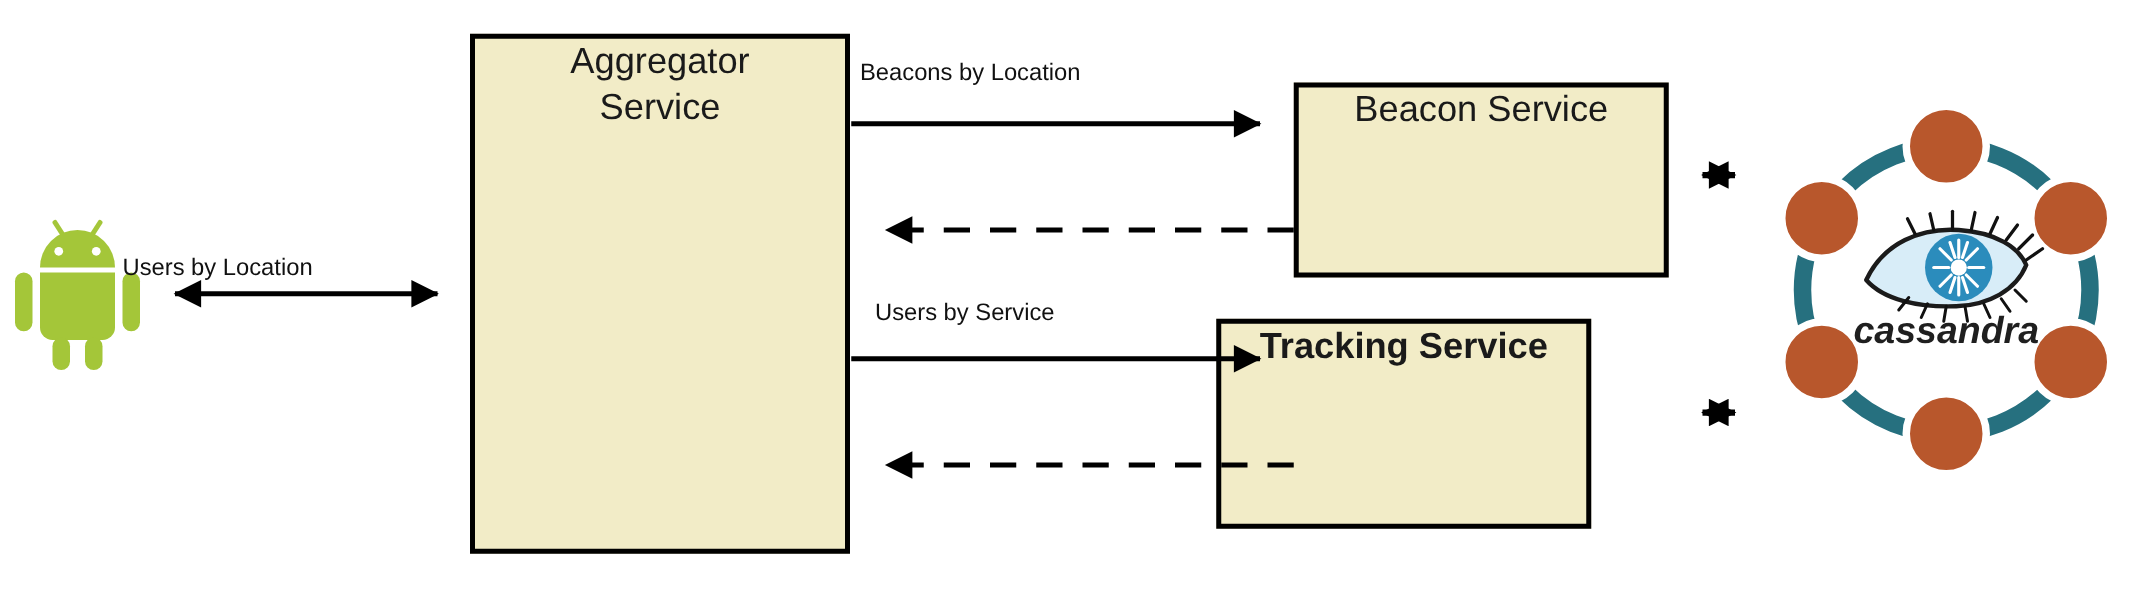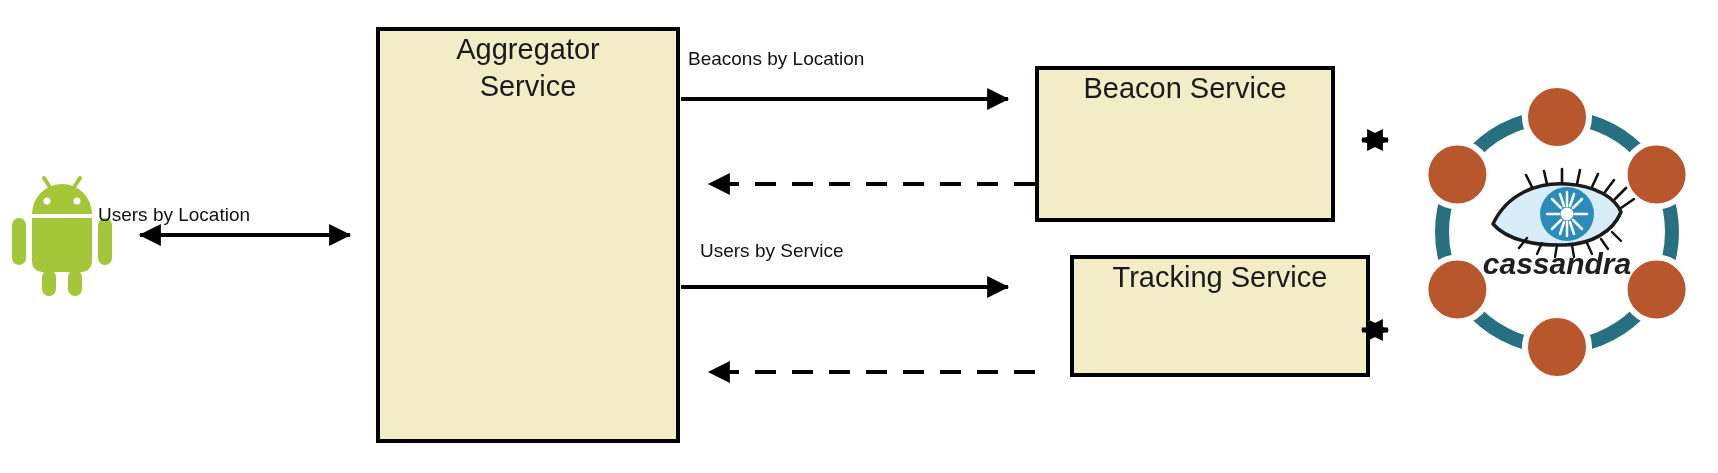--- a/index.html
+++ b/index.html
@@ -19,21 +19,21 @@
     text-align:center;
   }
   .node-label{
     font-size:29px;
     line-height:37px;
     color:#1a1a1a;
     white-space:pre-line;
   }
   #aggregator-box{left:376px;top:27px;width:304px;height:416px;}
   #beacon-box{left:1035px;top:66px;width:300px;height:156px;}
-  #tracking-box{left:1070px;top:255px;width:300px;height:122px;}
+  #tracking-box{left:973px;top:255px;width:300px;height:168px;font-weight:bold;}
   .edge-label{
     position:absolute;
     font-size:19px;
     line-height:30px;
     color:#111111;
     white-space:nowrap;
   }
   #lbl-users-by-location{left:98px;top:188px;margin-top:12px;}
   #lbl-beacons-by-location{left:688px;top:44px;}
   #lbl-users-by-beacon{left:700px;top:236px;}

